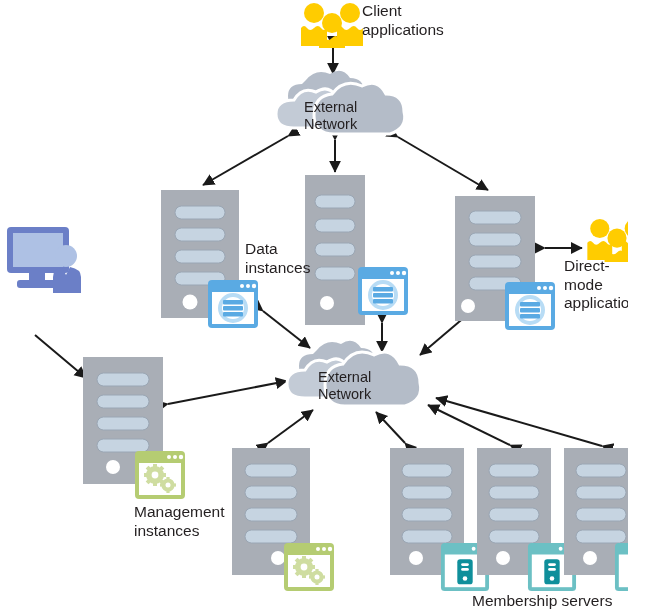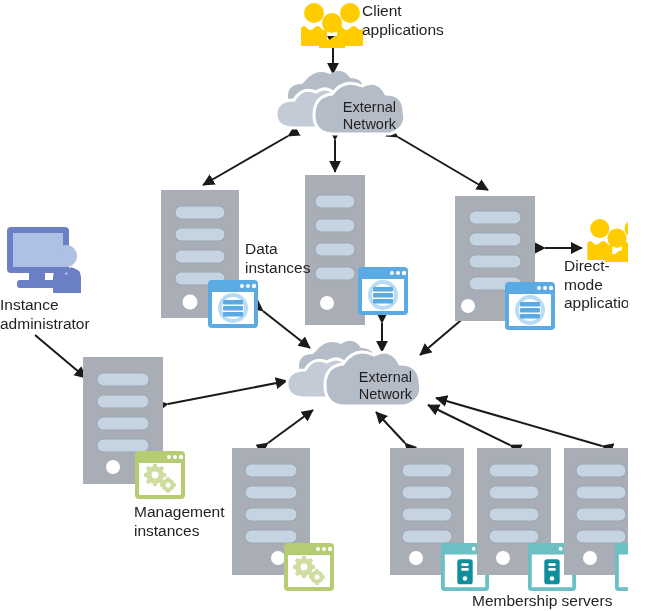--- a/index.html
+++ b/index.html
@@ -1,21 +1,21 @@
 <!DOCTYPE html>
 <html><head>
 <meta charset="utf-8">
 <style>
   html,body{margin:0;padding:0;background:#ffffff;}
   body{font-family:"Liberation Sans", sans-serif;}
   #stage{position:relative;width:628px;height:611px;background:#fff;overflow:hidden;}
   #wires{position:absolute;left:0;top:0;width:664px;height:611px;}
   .node{position:absolute;}
   .label{position:absolute;color:#231f20;font-size:15.5px;line-height:18.5px;white-space:pre-line;font-family:"Liberation Sans", sans-serif;}
-  .cloudtext{position:absolute;color:#231f20;font-size:14.5px;line-height:17px;text-align:right;white-space:pre-line;font-family:"Liberation Sans", sans-serif;}
+  .cloudtext{position:absolute;color:#231f20;font-size:14.5px;line-height:17px;text-align:left;white-space:pre-line;font-family:"Liberation Sans", sans-serif;}
   svg{display:block;overflow:visible;}
 </style>
 </head>
 <body>
 
 <div id="stage">
 
   <svg id="wires" viewBox="0 0 664 611" width="664" height="611">
     <defs>
       <marker id="ah" markerWidth="7" markerHeight="7" refX="5.6" refY="3" orient="auto">
@@ -161,22 +161,20 @@
   <div class="node" style="left:5px;top:225px;">
     <svg width="86" height="70" viewBox="0 0 86 70">
       <rect x="2" y="2" width="62" height="46" rx="4" fill="#6b7fc7"></rect>
       <rect x="8" y="8" width="50" height="34" fill="#aec1e4"></rect>
       <rect x="24" y="48" width="16" height="7" fill="#6b7fc7"></rect>
       <rect x="12" y="55" width="40" height="8" rx="3" fill="#6b7fc7"></rect>
       <circle cx="61" cy="31" r="11" fill="#aec1e4"></circle>
       <path d="M48 68 L48 52 Q48 44 57 42 L61 50 L65 42 Q76 44 76 52 L76 68 Z" fill="#6b7fc7"></path>
     </svg>
   </div>
-  <div class="label" style="left:0px;top:296px;">Instance
-administrator</div>
 
   <div class="node" style="left:281px;top:336px;">
     <svg width="150" height="84" viewBox="0 0 150 84">
       <path fill="#b4bcc8" d="M36 14 Q46 2 60 8 Q72 0 80 12 Q94 12 94 26 Q98 38 86 42 L32 42 Q18 42 18 30 Q18 18 32 18 Z"></path>
       <path fill="#c3cbd6" stroke="#ffffff" stroke-width="3" d="M24 34 Q32 20 46 26 Q58 18 66 30 Q80 30 80 44 Q84 58 70 62 L24 62 Q6 62 6 48 Q6 34 24 34 Z"></path>
       <path fill="#b4bcc8" stroke="#ffffff" stroke-width="3" d="M62 28 Q74 10 93 19 Q110 10 119 28 Q139 28 139 47 Q143 64 124 70 L64 70 Q44 70 44 49 Q44 30 62 28 Z"></path>
     </svg>
   </div>
   <div class="cloudtext" style="left:318px;top:369px;width:94px;">External
 Network</div>

